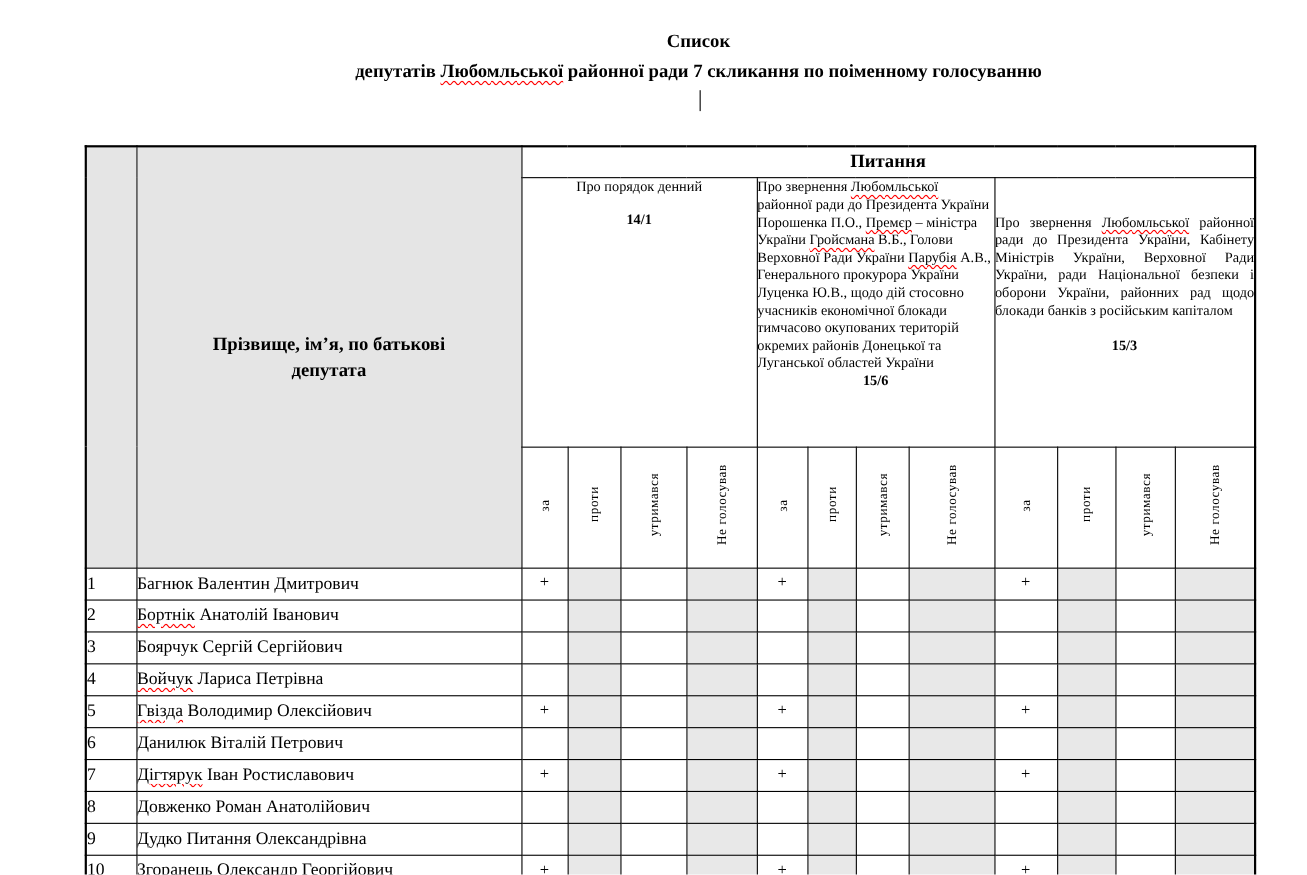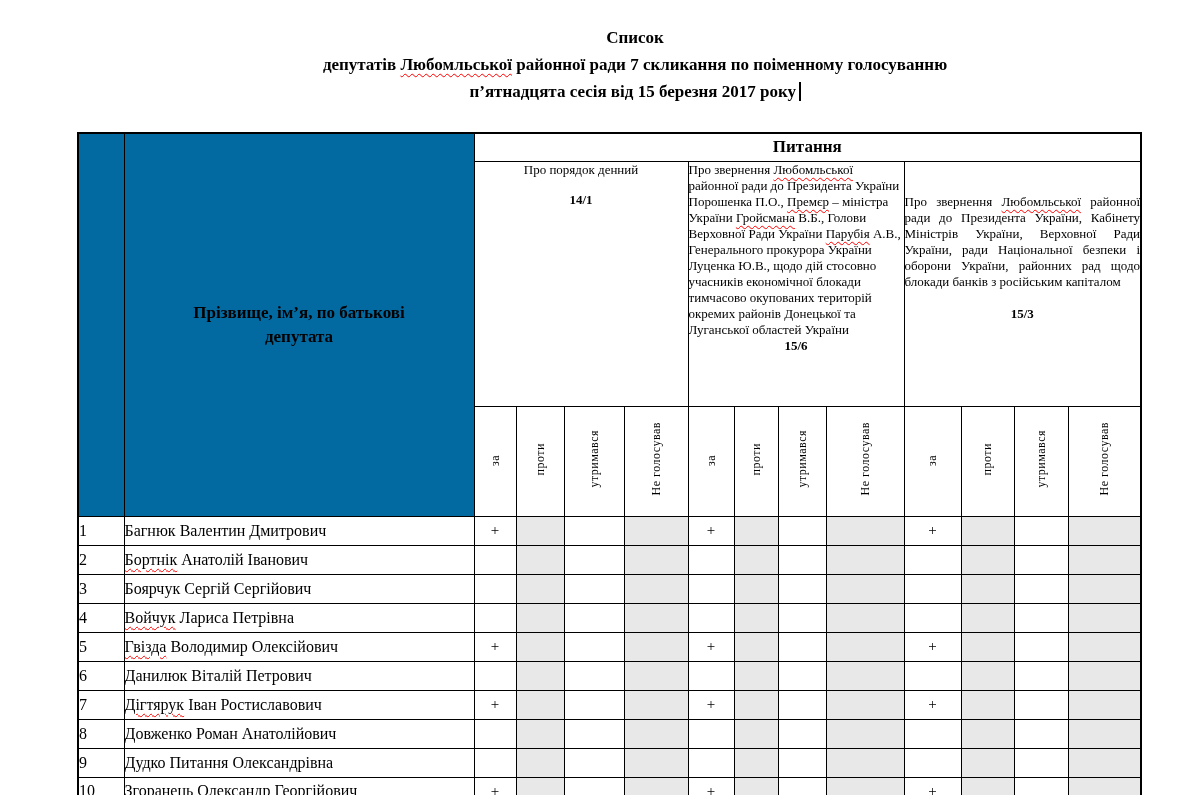--- a/index.html
+++ b/index.html
@@ -28,21 +28,21 @@
     display:inline-block;width:1.5px;height:19px;background:#000;
     margin-left:3px;vertical-align:-4px;
   }
   table.votes{
     margin:27px 0 0 77px;border-collapse:collapse;table-layout:fixed;
     width:1063px;border:2px solid var(--grid-line);
   }
   table.votes th,table.votes td{
     border:1px solid var(--grid-line);padding:0;overflow:hidden;
   }
-  th.c-corner,th.c-name-h{background:#0369a1;}
+  th.c-corner,th.c-name-h{background:#e5e5e5;}
   th.c-name-h{font-size:17px;font-weight:bold;vertical-align:middle;text-align:center;}
   .name-h-inner{max-width:280px;margin:0 auto;line-height:24px;}
   th.questions-title{height:28px;font-size:17px;font-weight:bold;text-align:center;vertical-align:middle;}
   th.q{
     height:245px;vertical-align:top;text-align:center;
     font-size:13px;font-weight:bold;line-height:16px;padding:3px 5px 0 5px;
   }
   th.q .qtext{font-weight:normal;}
   th.q .qtext.left{text-align:left;}
   th.q .qtext.just{text-align:justify;text-justify:inter-word;margin-top:32px;}
@@ -62,21 +62,21 @@
   td.c-vote.shade{background:var(--shaded-cell);}
 </style>
 </head>
 <body>
 
 <div class="page">
 
   <div class="title-block">
     <div>Список</div>
     <div><span>депутатів </span><span class="sp">Любомльської</span><span> районної ради 7 скликання по поіменному голосуванню</span></div>
-    <div><span>п’ятнадцята сесія від 15 березня 2017 року</span><span class="caret"></span></div>
+    <div><span class="caret"></span></div>
   </div>
 
   <table class="votes">
     <colgroup>
       <col style="width:46px">
         <col style="width:350px">
       <col style="width:42px">
         <col style="width:48px">
         <col style="width:60px">
         <col style="width:64px">

